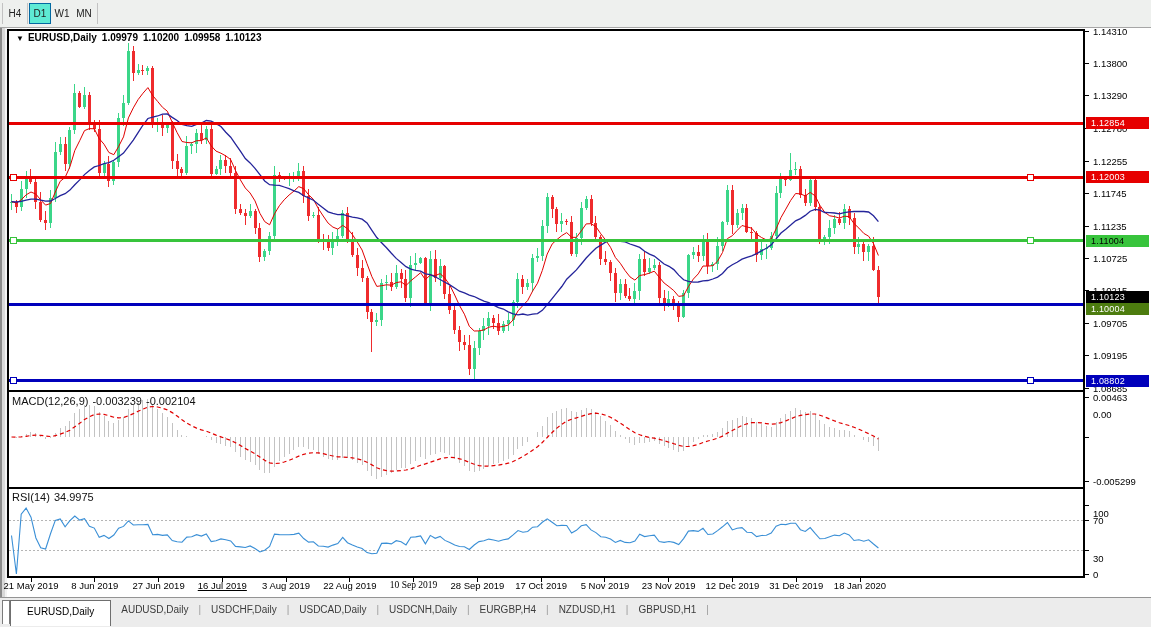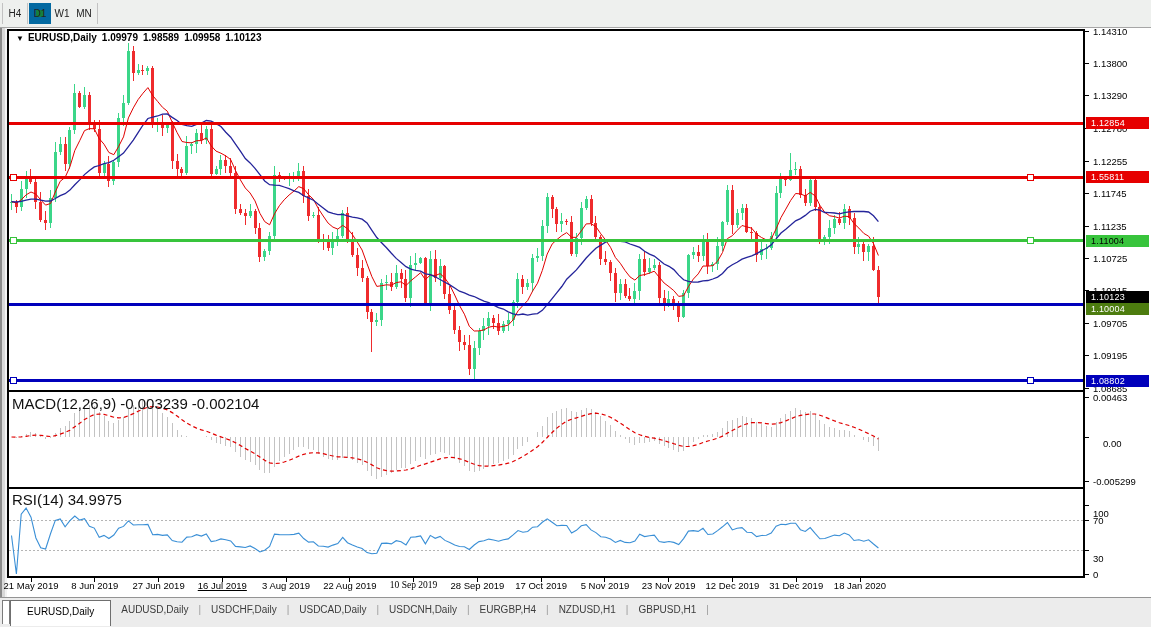--- a/index.html
+++ b/index.html
@@ -3,32 +3,32 @@
 <meta charset="utf-8">
 <style>
   *{margin:0;padding:0;box-sizing:border-box}
   html,body{width:1151px;height:627px;overflow:hidden}
   body{position:relative;font-family:"Liberation Sans",sans-serif;background:#f0f0f0;-webkit-font-smoothing:none}
 
   
   .toolbar{position:absolute;left:0;top:0;width:1151px;height:28px;background:#eef0ee;border-bottom:1px solid #a6a6a6;z-index:5}
   .tb-btn{position:absolute;top:3px;height:21px;width:22px;font-size:10px;color:#222;
           display:flex;align-items:center;justify-content:center;cursor:default}
-  .tb-btn.active{background:#15803d;border:7px solid #0369a1}
+  .tb-btn.active{background:#5eead4;border:1px solid #0369a1}
   .tb-sep{position:absolute;top:3px;width:1px;height:21px;background:#c2c2c2}
 
   
   .left-gutter{position:absolute;left:0;top:28px;width:7px;height:569px;
       background:linear-gradient(90deg,#8a8a8a 0 2px,#d8d8d8 2px 5px,#f2f2f2 5px 7px)}
 
   
   .chart-title{position:absolute;left:16px;top:32px;font-size:10px;font-weight:700;color:#000;z-index:4;white-space:nowrap}
   .chart-title .tri{font-size:8px;margin-right:4px}
   .chart-title span{margin-right:5px}
-  .ind-label{position:absolute;font-size:15px;color:#111;z-index:4;white-space:nowrap}
+  .ind-label{position:absolute;font-size:11px;color:#111;z-index:4;white-space:nowrap}
   .ind-label span{margin-right:4px}
 
   
   .axis-col{position:absolute;left:1085px;top:28px;width:66px;height:569px;background:#fff;z-index:3;font-size:9.5px;color:#000}
   .ytick{position:absolute;left:8px;height:11px;line-height:11px;white-space:nowrap;z-index:1}
   .ytickmark{position:absolute;left:0;width:4px;height:1px;background:#000}
   .plabel{position:absolute;left:1px;width:63px;height:12px;line-height:12px;font-size:9px;padding-left:5px;z-index:3;letter-spacing:.2px}
 
   
   .date-axis{position:absolute;left:7px;top:578px;width:1078px;height:21px;z-index:3}
@@ -627,21 +627,21 @@
     <line x1="470.39000000000004" y1="549" x2="470.39000000000004" y2="554" stroke="#000" stroke-width="1" shape-rendering="crispEdges"></line>
     <line x1="534.1600000000001" y1="549" x2="534.1600000000001" y2="554" stroke="#000" stroke-width="1" shape-rendering="crispEdges"></line>
     <line x1="597.9300000000001" y1="549" x2="597.9300000000001" y2="554" stroke="#000" stroke-width="1" shape-rendering="crispEdges"></line>
     <line x1="661.7" y1="549" x2="661.7" y2="554" stroke="#000" stroke-width="1" shape-rendering="crispEdges"></line>
     <line x1="725.47" y1="549" x2="725.47" y2="554" stroke="#000" stroke-width="1" shape-rendering="crispEdges"></line>
     <line x1="789.24" y1="549" x2="789.24" y2="554" stroke="#000" stroke-width="1" shape-rendering="crispEdges"></line>
     <line x1="853.01" y1="549" x2="853.01" y2="554" stroke="#000" stroke-width="1" shape-rendering="crispEdges"></line>
   </svg>
 
 <div class="chart-title">
-  <span class="tri">▼</span><span>EURUSD,Daily</span><span>1.09979</span><span>1.98589</span><span>1.09958</span><span>1.10123</span>
+  <span class="tri">▼</span><span>EURUSD,Daily</span><span>1.09979</span><span>1.10200</span><span>1.09958</span><span>1.10123</span>
 </div>
 
 <div class="ind-label" style="left:12px;top:395px">
   <span>MACD(12,26,9)</span><span>-0.003239</span><span>-0.002104</span>
 </div>
 <div class="ind-label" style="left:12px;top:491px">
   <span>RSI(14)</span><span>34.9975</span>
 </div>
 
 <div class="axis-col" id="price-axis">
@@ -665,33 +665,33 @@
     <div class="ytick" style="top: 257.396px;">1.10215</div>
     <div class="ytickmark" style="top: 294.764px;"></div>
     <div class="ytick" style="top: 289.764px;">1.09705</div>
     <div class="ytickmark" style="top: 327.132px;"></div>
     <div class="ytick" style="top: 322.132px;">1.09195</div>
     <div class="ytickmark" style="top: 359.5px;"></div>
     <div class="ytick" style="top: 354.5px;">1.08685</div>
     <div class="ytickmark" style="top: 369.191px;"></div>
     <div class="ytick" style="top: 364.191px;">0.00463</div>
     <div class="ytickmark" style="top: 408.5px;"></div>
-    <div class="ytick" style="top: 410px; margin-left: 10px;">0.00</div>
+    <div class="ytick" style="top: 381px;">0.00</div>
     <div class="ytickmark" style="top: 453.489px;"></div>
     <div class="ytick" style="top: 448.489px;">-0.005299</div>
     <div class="ytickmark" style="top: 476.5px;"></div>
     <div class="ytick" style="top: 480px;">100</div>
     <div class="ytickmark" style="top: 491.6px;"></div>
     <div class="ytick" style="top: 486.6px;">70</div>
     <div class="ytickmark" style="top: 522.4px;"></div>
     <div class="ytick" style="top: 525px;">30</div>
     <div class="ytickmark" style="top: 545.5px;"></div>
     <div class="ytick" style="top: 540.5px;">0</div>
     <div class="plabel" style="top: 89.4075px; background: rgb(230, 0, 0); color: rgb(255, 255, 255);">1.12854</div>
-    <div class="plabel" style="top: 143.418px; background: rgb(230, 0, 0); color: rgb(255, 255, 255);">1.55811</div>
+    <div class="plabel" style="top: 143.418px; background: rgb(230, 0, 0); color: rgb(255, 255, 255);">1.12003</div>
     <div class="plabel" style="top: 206.821px; background: rgb(56, 196, 60); color: rgb(0, 0, 0);">1.11004</div>
     <div class="plabel" style="top: 262.735px; background: rgb(0, 0, 0); color: rgb(255, 255, 255);">1.10123</div>
     <div class="plabel" style="top: 274.735px; background: #4d7c0f; color: rgb(255, 255, 255);">1.10004</div>
     <div class="plabel" style="top: 346.575px; background: rgb(0, 0, 187); color: rgb(255, 255, 255);">1.08802</div>
   </div>
 
 <div class="date-axis" id="date-axis">
     <div class="dlabel" style="left: 24px;">21 May 2019</div>
     <div class="dlabel" style="left: 87.77px;">8 Jun 2019</div>
     <div class="dlabel" style="left: 151.54px;">27 Jun 2019</div>

